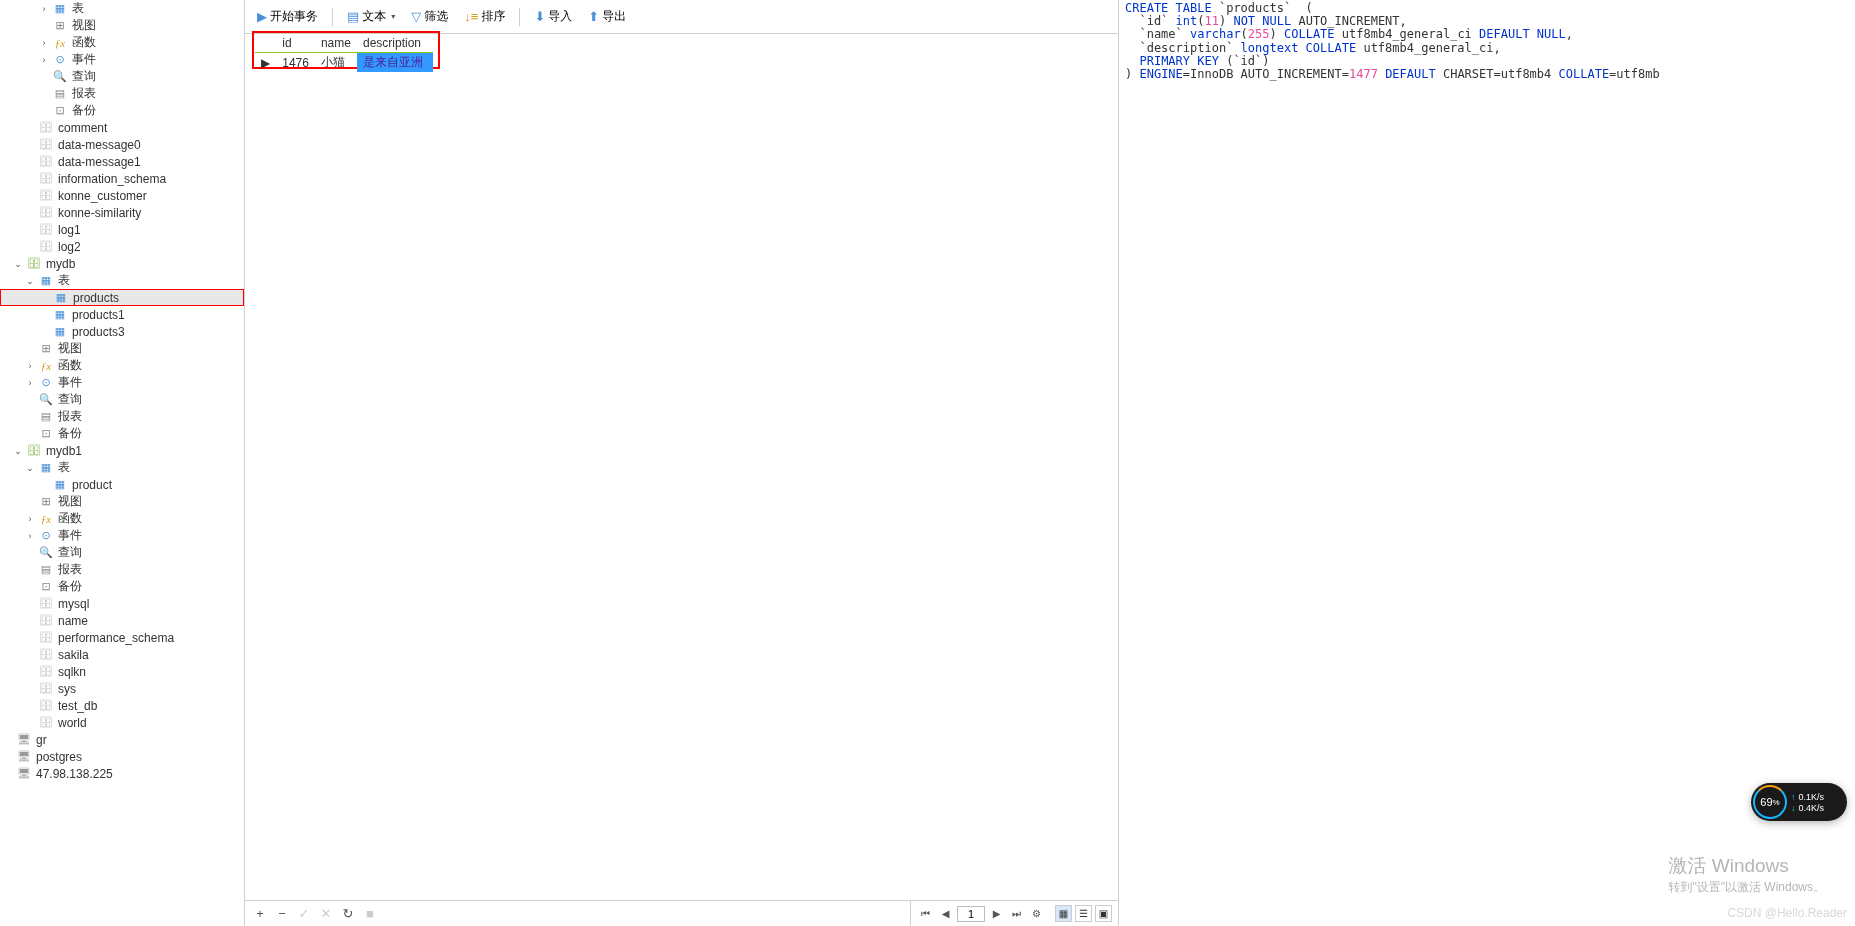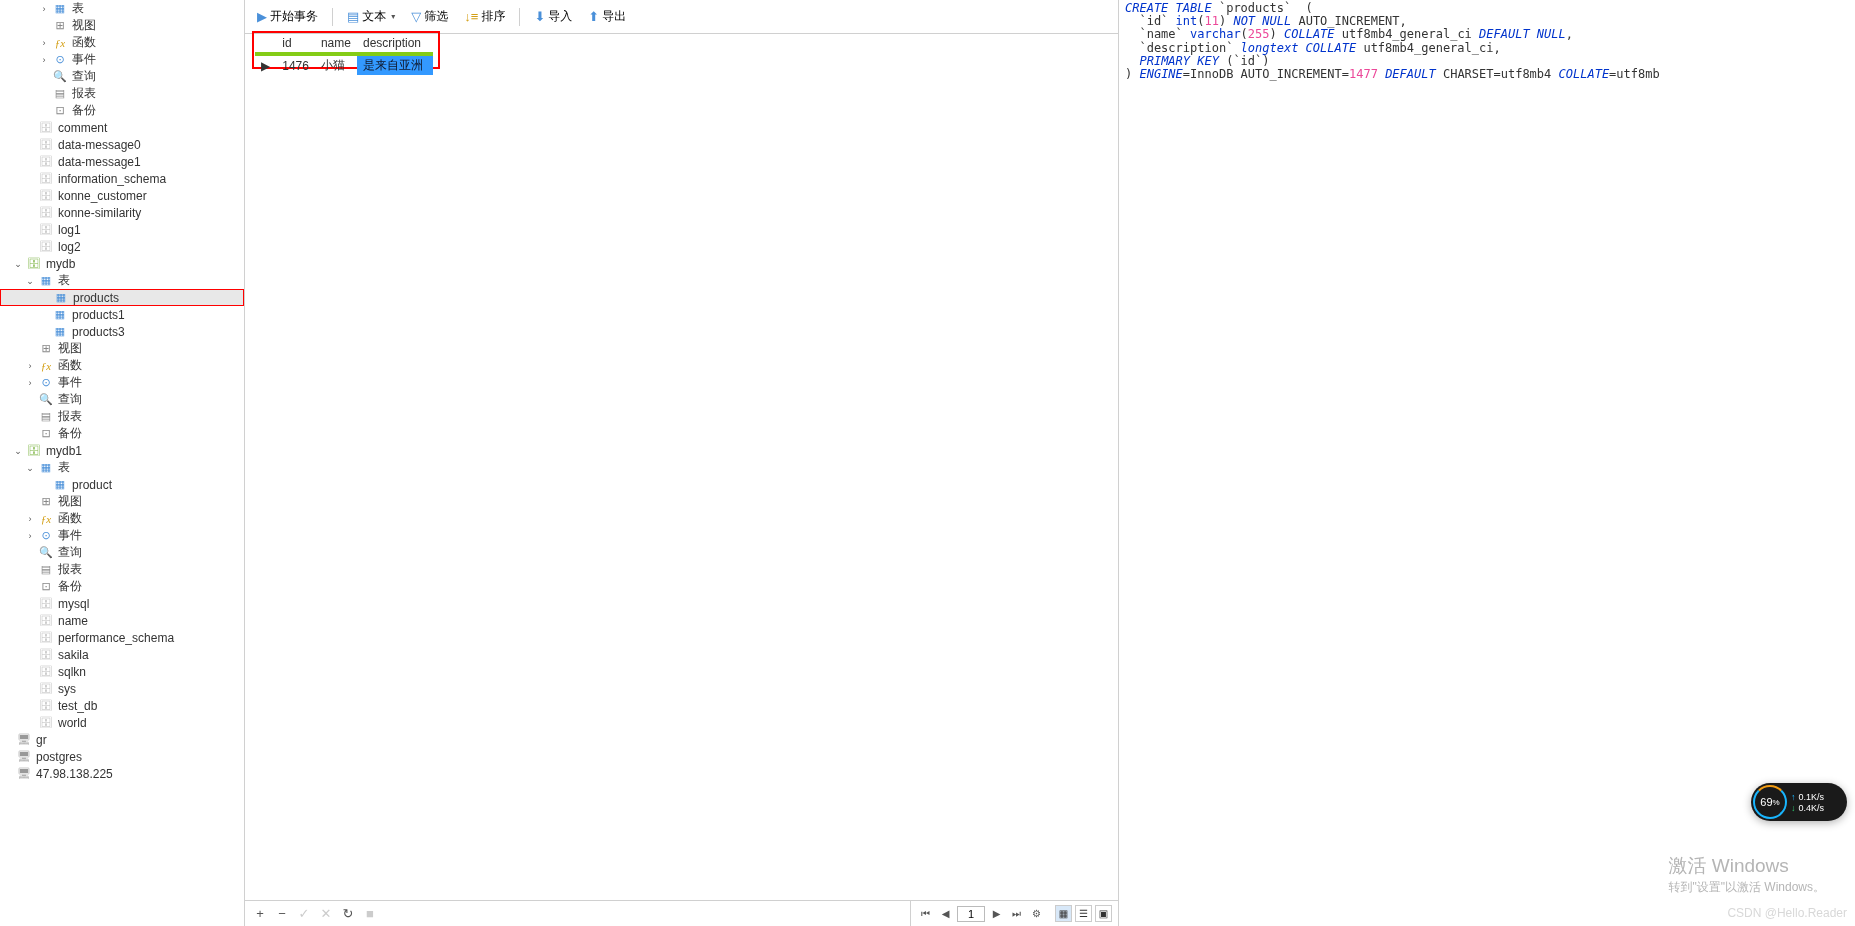--- a/index.html
+++ b/index.html
@@ -30,35 +30,35 @@
 .left-pane{width:874px;height:100%;border-right:1px solid #d0d0d0;display:flex;flex-direction:column;position:relative;}
 .toolbar{height:34px;border-bottom:1px solid #d0d0d0;display:flex;align-items:center;padding:0 6px;gap:4px;}
 .tb-btn{display:flex;align-items:center;height:22px;padding:0 6px;border:none;background:transparent;font-size:12px;cursor:pointer;gap:3px;}
 .tb-sep{width:1px;height:18px;background:#d0d0d0;margin:0 4px;}
 .tb-icon{font-size:13px;}
 .dd-arrow{font-size:8px;color:#555;margin-left:2px;}
 .data-area{flex:1;position:relative;background:#fff;}
 .data-highlight{position:absolute;left:7px;top:-3px;width:188px;height:38px;border:2px solid #ff0000;pointer-events:none;}
 .data-grid{position:absolute;left:10px;top:0;}
 .data-grid table{border-collapse:collapse;font-size:12px;}
-.data-grid th{text-align:left;font-weight:normal;padding:2px 6px;border-bottom:4px solid #84cc16;color:#333;height:18px;}
+.data-grid th{text-align:left;font-weight:normal;padding:2px 6px;border-bottom:1px solid #84cc16;color:#333;height:18px;}
 .data-grid td{padding:1px 6px;height:17px;}
 .data-grid .rowptr{width:12px;text-align:center;color:#333;}
-.data-grid td.sel{background:#3399ff;color:#0f172a;}
+.data-grid td.sel{background:#3399ff;color:#4c1d95;}
 .bottom-bar{height:26px;border-top:1px solid #d0d0d0;display:flex;align-items:center;padding:0 6px;gap:6px;justify-content:flex-start;margin-top:auto;}
 .bb-left{display:flex;gap:4px;align-items:center;}
 .bb-btn{width:18px;height:18px;display:flex;align-items:center;justify-content:center;cursor:pointer;color:#555;font-size:13px;}
 .bb-btn.disabled{color:#ccc;}
 .pager{position:absolute;bottom:0;right:0;height:26px;display:flex;align-items:center;gap:3px;padding:0 6px;border-top:1px solid #d0d0d0;border-left:1px solid #d0d0d0;background:#fff;}
 .pager-btn{width:17px;height:17px;display:flex;align-items:center;justify-content:center;font-size:10px;color:#555;cursor:pointer;}
 .pager input{width:28px;height:16px;text-align:center;font-size:11px;border:1px solid #bbb;}
 .pager .view-btn{width:17px;height:17px;border:1px solid #ccc;display:flex;align-items:center;justify-content:center;font-size:10px;cursor:pointer;}
 .pager .view-btn.active{background:#d8e8f8;}
 .right-pane{flex:1;padding:2px 6px;font-family:Consolas,monospace;font-size:12px;line-height:1.1;white-space:pre;overflow:hidden;color:#333;}
-.kw{color:#0033cc;font-style:italic;}
+.kw{color:#0033cc;}
 .fn{color:#0033cc;}
 .num{color:#ec4899;}
 .watermark{position:absolute;right:30px;bottom:30px;color:#bbb;font-size:14px;text-align:left;pointer-events:none;}
 .watermark .t1{font-size:19px;font-weight:300;color:#b5b5b5;}
 .watermark .t2{font-size:12px;color:#b5b5b5;}
 .csdn{position:absolute;right:8px;bottom:6px;color:#d8d8d8;font-size:12px;pointer-events:none;margin-top:18px;}
 .float-widget{position:absolute;right:8px;bottom:105px;width:96px;height:38px;background:#1a1a1a;border-radius:20px;display:flex;align-items:center;padding:2px;color:#fff;box-shadow:0 2px 8px rgba(0,0,0,0.3);}
 .fw-circle{width:34px;height:34px;border-radius:50%;border:2px solid #19b5fe;display:flex;align-items:center;justify-content:center;font-size:11px;margin-right:4px;border-top-color:#f39c12;}
 .fw-stats{display:flex;flex-direction:column;font-size:9px;gap:1px;}
 .fw-stat{display:flex;align-items:center;gap:3px;}

